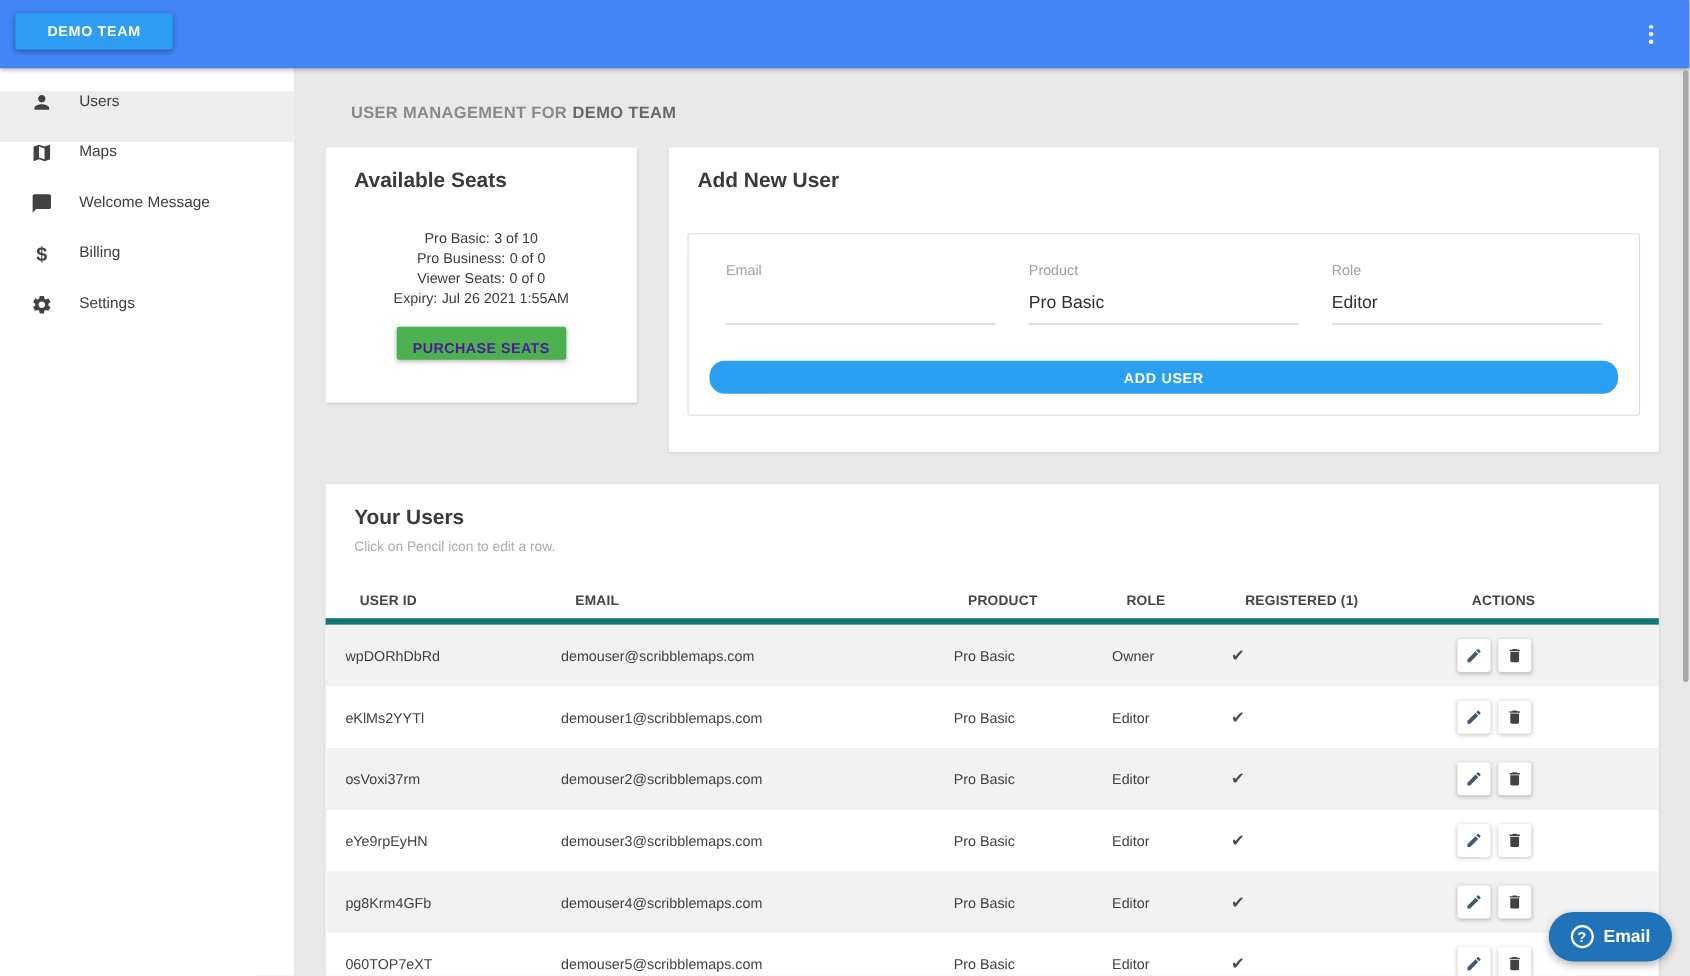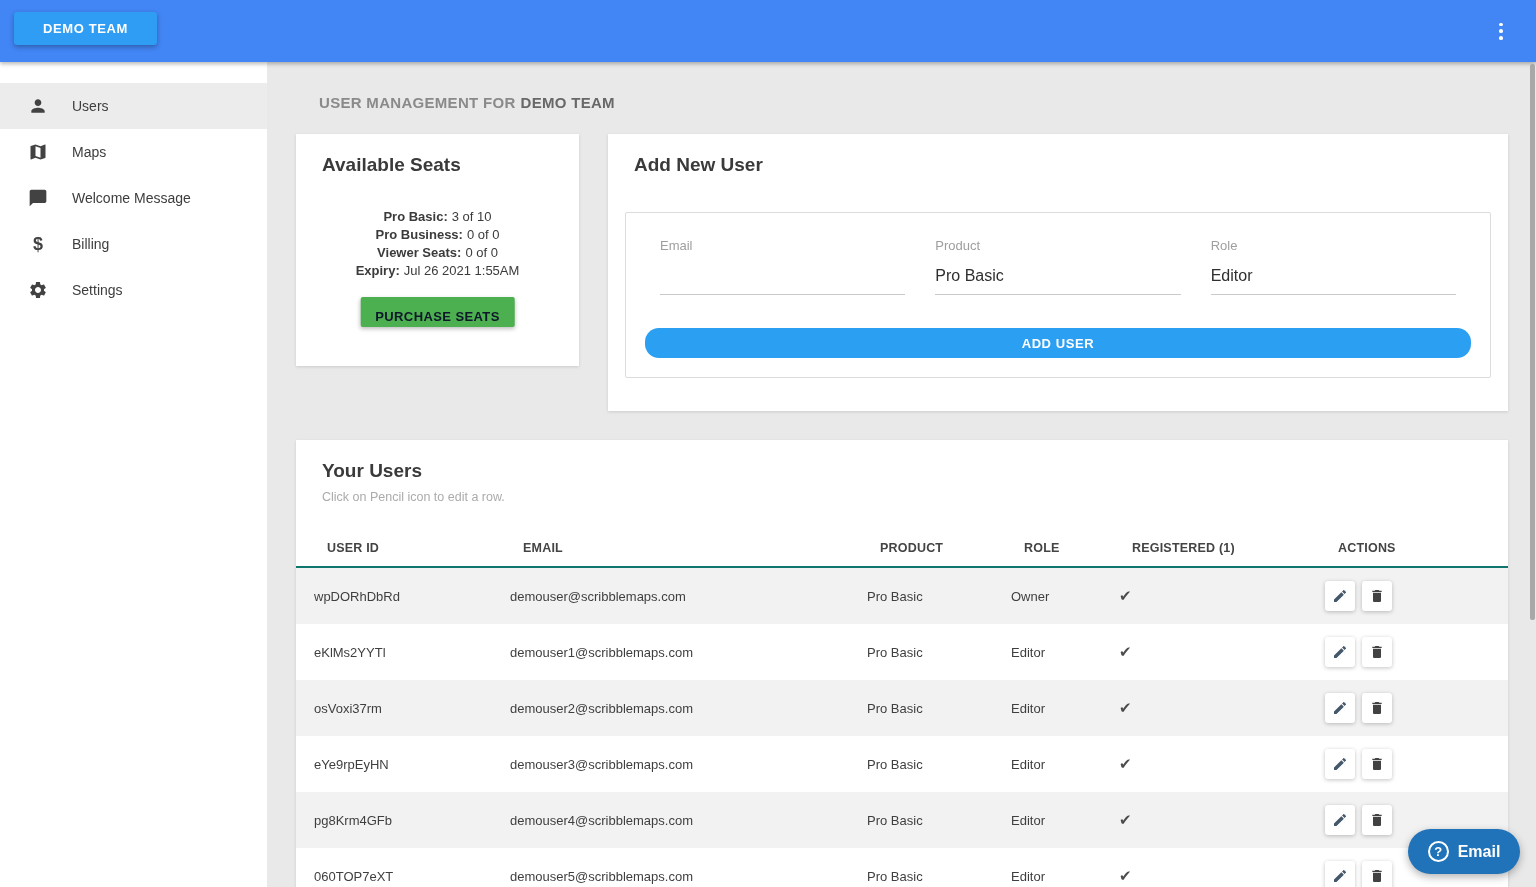--- a/index.html
+++ b/index.html
@@ -14,63 +14,63 @@
               background:#2e9df3; border-radius:3px; color:#fff; font-family:inherit;
               font-size:13px; font-weight:bold; letter-spacing:.6px; cursor:pointer;
               box-shadow:0 2px 5px rgba(0,0,0,.3); }
   .kebab { position:absolute; right:26px; top:21px; width:18px; height:20px; display:flex;
            flex-direction:column; align-items:center; justify-content:center; cursor:pointer; }
   .kebab span { width:4px; height:4px; border-radius:50%; background:#fff; margin:1.5px 0; }
 
   
   .sidebar { position:absolute; left:0; top:62px; width:267px; height:825px; background:#fff;
              z-index:10; padding-top:21px; }
-  .side-item { height:46px; display:flex; align-items:center; padding-left:28px; cursor:pointer; }
+  .side-item { height:46px; display:flex; padding-left:28px; cursor:pointer; }
   .side-item.active { background:#ececec; }
   .side-item svg { width:20px; height:20px; fill:#424242; flex:0 0 20px; }
   .side-item .dollar { width:20px; text-align:center; font-size:18px; font-weight:bold; color:#424242; }
   .side-item .lbl { margin-left:24px; font-size:14px; color:#3d3d3d; }
 
   
   .main { position:absolute; left:267px; top:62px; width:1269px; height:825px; overflow:hidden; }
   .page-title { position:absolute; left:52px; top:32px; font-size:15px; letter-spacing:.3px; color:#8a8a8a; }
   .page-title strong { color:#686868; margin-left:5px; }
 
   .card { position:absolute; background:#fff; box-shadow:0 1px 3px rgba(0,0,0,.13); }
   .card h2 { position:absolute; left:26px; top:20px; font-size:19px; font-weight:bold; color:#3a3a3a; }
 
   
   .seats-card { left:29px; top:72px; width:283px; height:232px; }
   .stats { position:absolute; left:0; right:0; top:74px; text-align:center; font-size:13px;
            color:#3b3b3b; line-height:18px; }
-  .stat-line b { font-weight:bold; }
+  .stat-line b { font-weight:normal; }
   .stat-line .v { margin-left:4px; }
   .purchase-btn { position:absolute; left:50%; transform:translateX(-50%); top:163px; height:30px;
-                  padding:12px 15px; border:none; background:#4caf50; border-radius:2px; color:#0f172a;
+                  padding:12px 15px; border:none; background:#4caf50; border-radius:2px; color:#4c1d95;
                   font-family:inherit; font-size:13px; font-weight:bold; letter-spacing:.4px;
                   cursor:pointer; box-shadow:0 2px 4px rgba(0,0,0,.25); white-space:nowrap; }
 
   
   .adduser-card { left:341px; top:72px; width:900px; height:277px; }
   .form-box { position:absolute; left:17px; right:17px; top:78px; height:166px;
               border:1px solid #dcdcdc; border-radius:2px; }
   .fields { display:grid; grid-template-columns:repeat(3,1fr); column-gap:30px; padding:25px 34px 0; }
   .field { position:relative; height:57px; border-bottom:1px solid #c9c9c9; cursor:text; }
   .field .f-label { position:absolute; left:0; top:0; font-size:13px; color:#9e9e9e; }
   .field .f-value { position:absolute; left:0; top:29px; font-size:16px; color:#2f2f2f; min-height:20px; }
   .adduser-btn { position:absolute; left:19px; right:19px; top:115px; height:30px; border:none;
                  background:#2b9ff2; border-radius:14px; color:#fff; font-family:inherit;
                  font-size:13px; font-weight:bold; letter-spacing:.6px; cursor:pointer; }
 
   
   .users-card { left:29px; top:378px; width:1212px; height:560px; }
   .t-sub { position:absolute; left:26px; top:50px; font-size:12.5px; color:#ababab; }
   .t-head { position:absolute; left:0; right:0; top:90px; height:38px; display:grid;
             grid-template-columns:196px 357px 144px 108px 206px 1fr; padding-left:31px;
-            align-items:center; border-bottom:2px solid #0f766e; }
+            align-items:center; border-bottom:6px solid #0f766e; }
   .hcell { font-size:12.5px; font-weight:bold; letter-spacing:.2px; color:#444; }
   .tbody { position:absolute; left:0; right:0; top:128px; }
   .t-row { height:56px; display:grid; grid-template-columns:196px 357px 144px 108px 206px 1fr;
            padding-left:18px; align-items:center; }
   .t-row.stripe { background:#f2f2f2; }
   .cell { font-size:13px; color:#3f3f3f; }
   .cell.check { font-size:15px; color:#4c4c4c; }
   .cell.actions { display:flex; gap:7px; }
   .icon-btn { width:30px; height:30px; border:none; background:#fff; border-radius:3px;
               box-shadow:0 1px 4px rgba(0,0,0,.24); cursor:pointer; display:flex;

